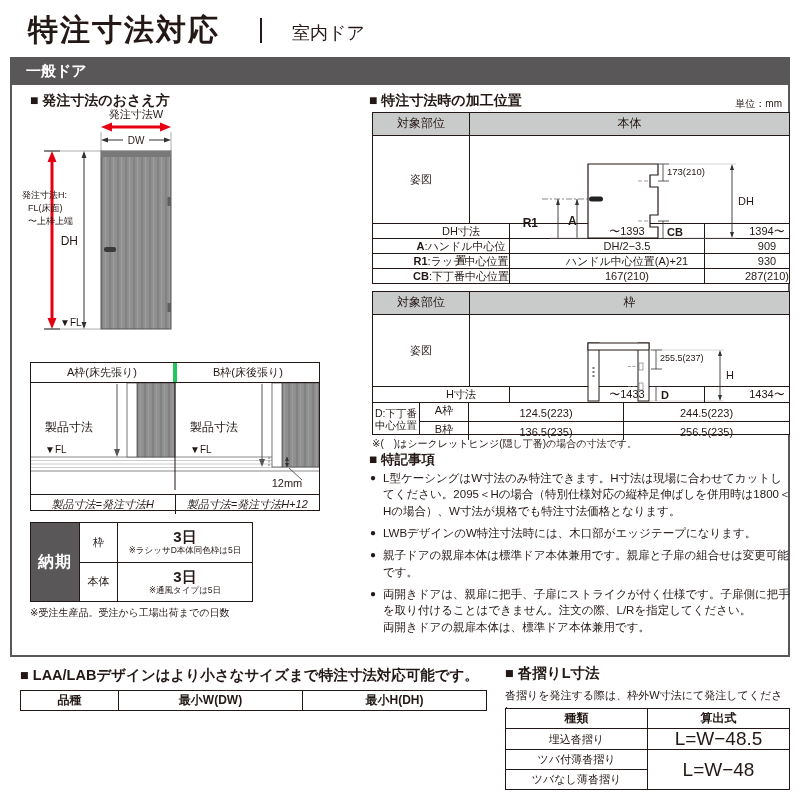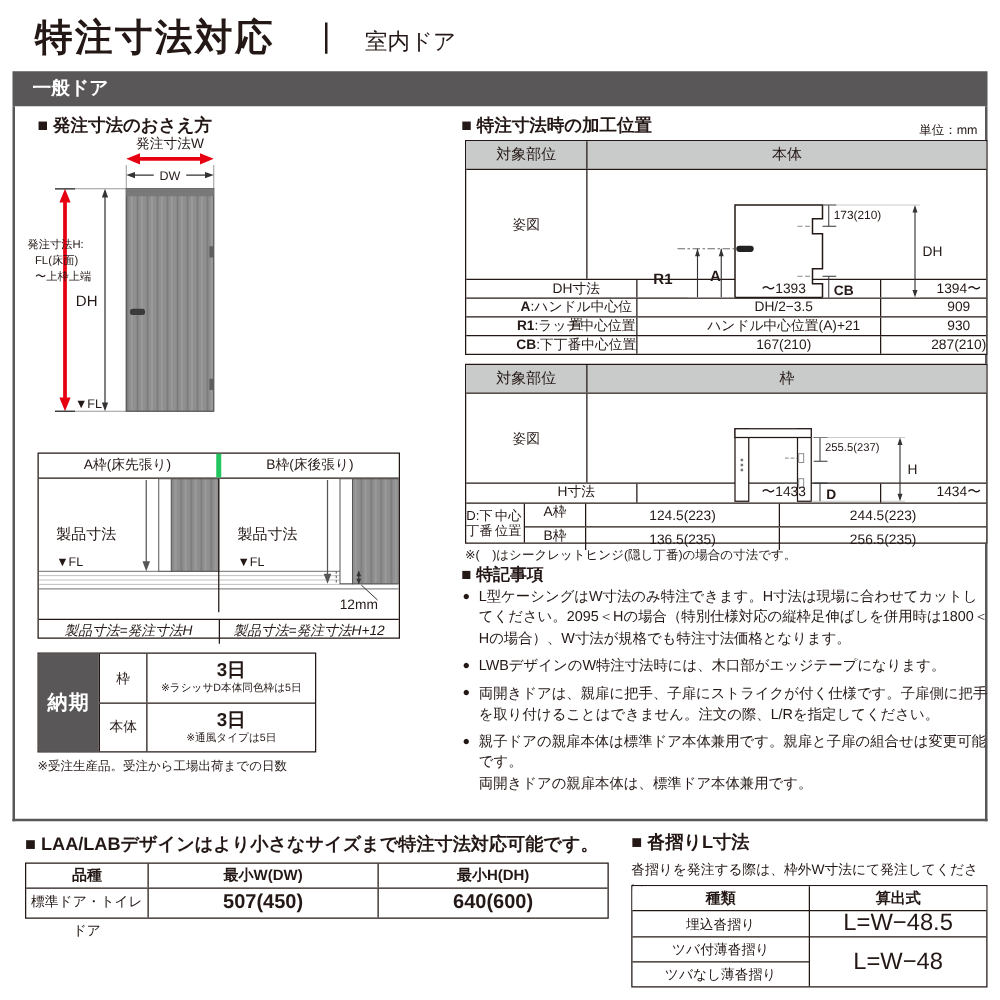--- a/index.html
+++ b/index.html
@@ -59,21 +59,21 @@
   .sketch-row1 .label-col, .sketch-row2 .label-col { display:flex; align-items:center; justify-content:center; font-size:11px; }
   .sketch-cell { flex:1; display:flex; align-items:center; justify-content:center;margin-top:42px; }
   .data-row { height:15px; }
   .t2 .data-row { height:16px; }
   .data-row .c { font-size:11px; line-height:14px;margin-left:40px; }
   .t2 .data-row .c { line-height:15px; }
   .v1 { width:155px; border-right:1px solid #231815; }
   .v2 { flex:1; }
   .bold { font-weight:bold; }
   .d-wrap { display:flex; border-top:1px solid #231815; height:32px; }
-  .d-main { width:47px; border-right:1px solid #231815; display:flex; flex-direction:row;
+  .d-main { width:47px; border-right:1px solid #231815; display:flex; flex-direction:column;
     align-items:center; justify-content:center; font-size:10.5px; line-height:12px; }
   .d-right { flex:1; display:flex; flex-direction:column; }
   .d-row { flex:1; display:flex; }
   .d-row + .d-row { border-top:1px solid #231815; }
   .d-sub { width:49px; border-right:1px solid #231815; font-size:11px; line-height:15px; text-align:center; }
   .rt-foot { position:absolute; left:360px; top:352px; font-size:10px; }
   
   .notes-heading { position:absolute; left:357px; top:366px; font-size:13.5px; font-weight:bold; }
   .notes { position:absolute; left:358px; top:385px; width:421px; }
   .note-item { position:relative; font-size:11.5px; line-height:1.42; margin-bottom:6px; padding-left:13px; }
@@ -368,37 +368,32 @@
           </div>
         </div>
       </div>
     </div>
     <div class="rt-foot">※(　)はシークレットヒンジ(隠し丁番)の場合の寸法です。</div>
 
     <div class="notes-heading">■ 特記事項</div>
     <div class="notes">
       <div class="note-item">L型ケーシングはW寸法のみ特注できます。H寸法は現場に合わせてカットしてください。2095＜Hの場合（特別仕様対応の縦枠足伸ばしを併用時は1800＜Hの場合）、W寸法が規格でも特注寸法価格となります。</div>
       <div class="note-item">LWBデザインのW特注寸法時には、木口部がエッジテープになります。</div>
+      <div class="note-item">親子ドアの親扉本体は標準ドア本体兼用です。親扉と子扉の組合せは変更可能です。</div>
       <div class="note-item">両開きドアは、親扉に把手、子扉にストライクが付く仕様です。子扉側に把手を取り付けることはできません。注文の際、L/Rを指定してください。</div>
-      <div class="note-item">親子ドアの親扉本体は標準ドア本体兼用です。親扉と子扉の組合せは変更可能です。</div>
       <div class="note-item cont">両開きドアの親扉本体は、標準ドア本体兼用です。</div>
     </div>
   </div>
 
   <div class="b-heading" style="left:20px; top:666px;">■ LAA/LABデザインはより小さなサイズまで特注寸法対応可能です。</div>
   <div class="laa-table">
     <div class="laa-row laa-h">
       <div class="c laa-c1">品種</div>
       <div class="c laa-c2">最小W(DW)</div>
       <div class="c laa-c3">最小H(DH)</div>
-    </div>
-    <div class="laa-row laa-d">
-      <div class="c laa-c1">標準ドア・トイレドア</div>
-      <div class="c laa-c2">507(450)</div>
-      <div class="c laa-c3">640(600)</div>
     </div>
   </div>
 
   <div class="b-heading" style="left:505px; top:664px;">■ 沓摺りL寸法</div>
   <div class="k-note">沓摺りを発注する際は、枠外W寸法にて発注してください。</div>
   <div class="k-table">
     <div class="c kc1 k-h first">種類</div>
     <div class="c k-h first">算出式</div>
     <div class="c kc1 k-t">埋込沓摺り</div>
     <div class="c k-f">L=W−48.5</div>

